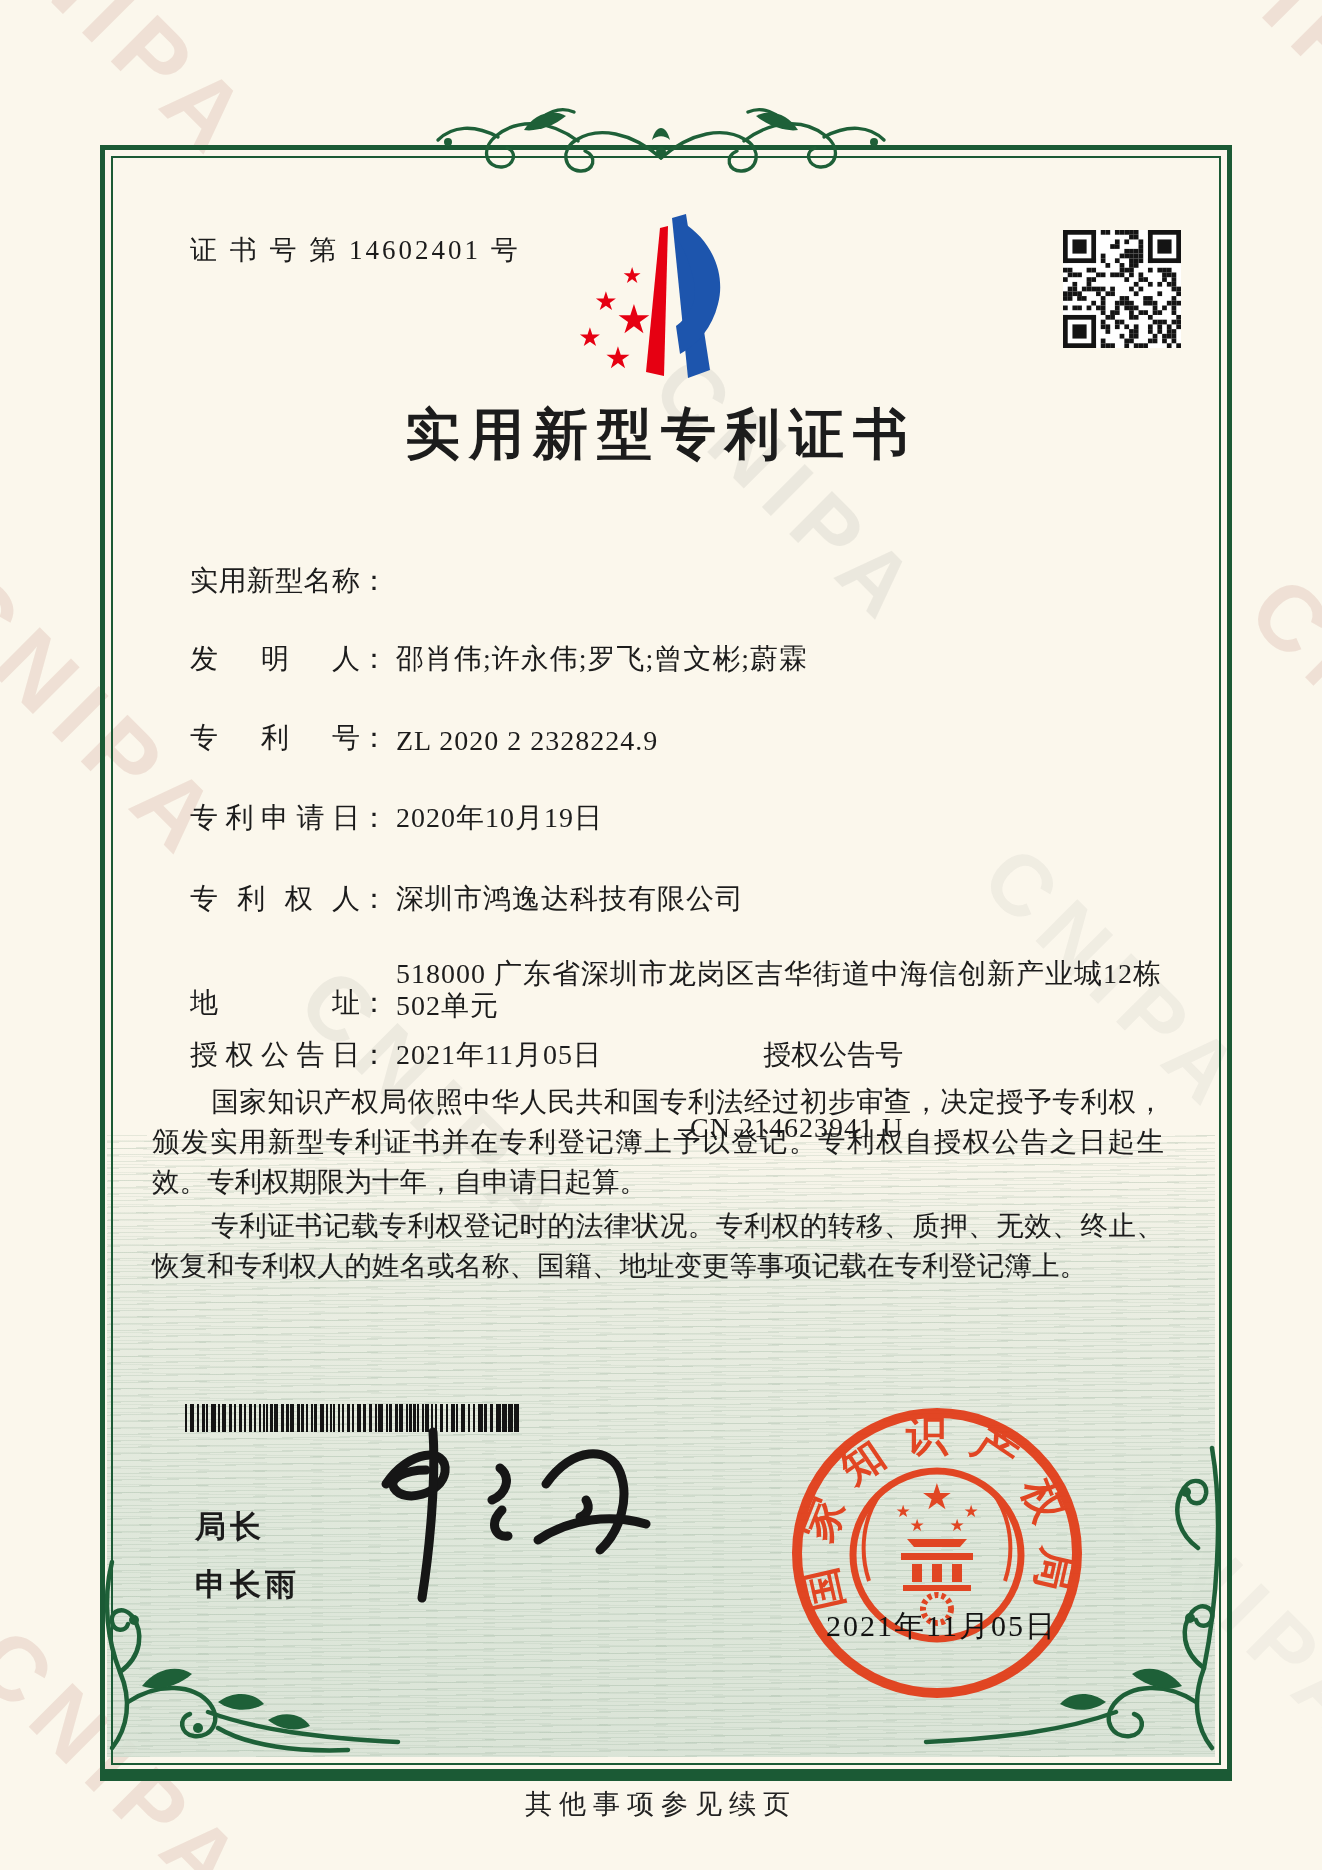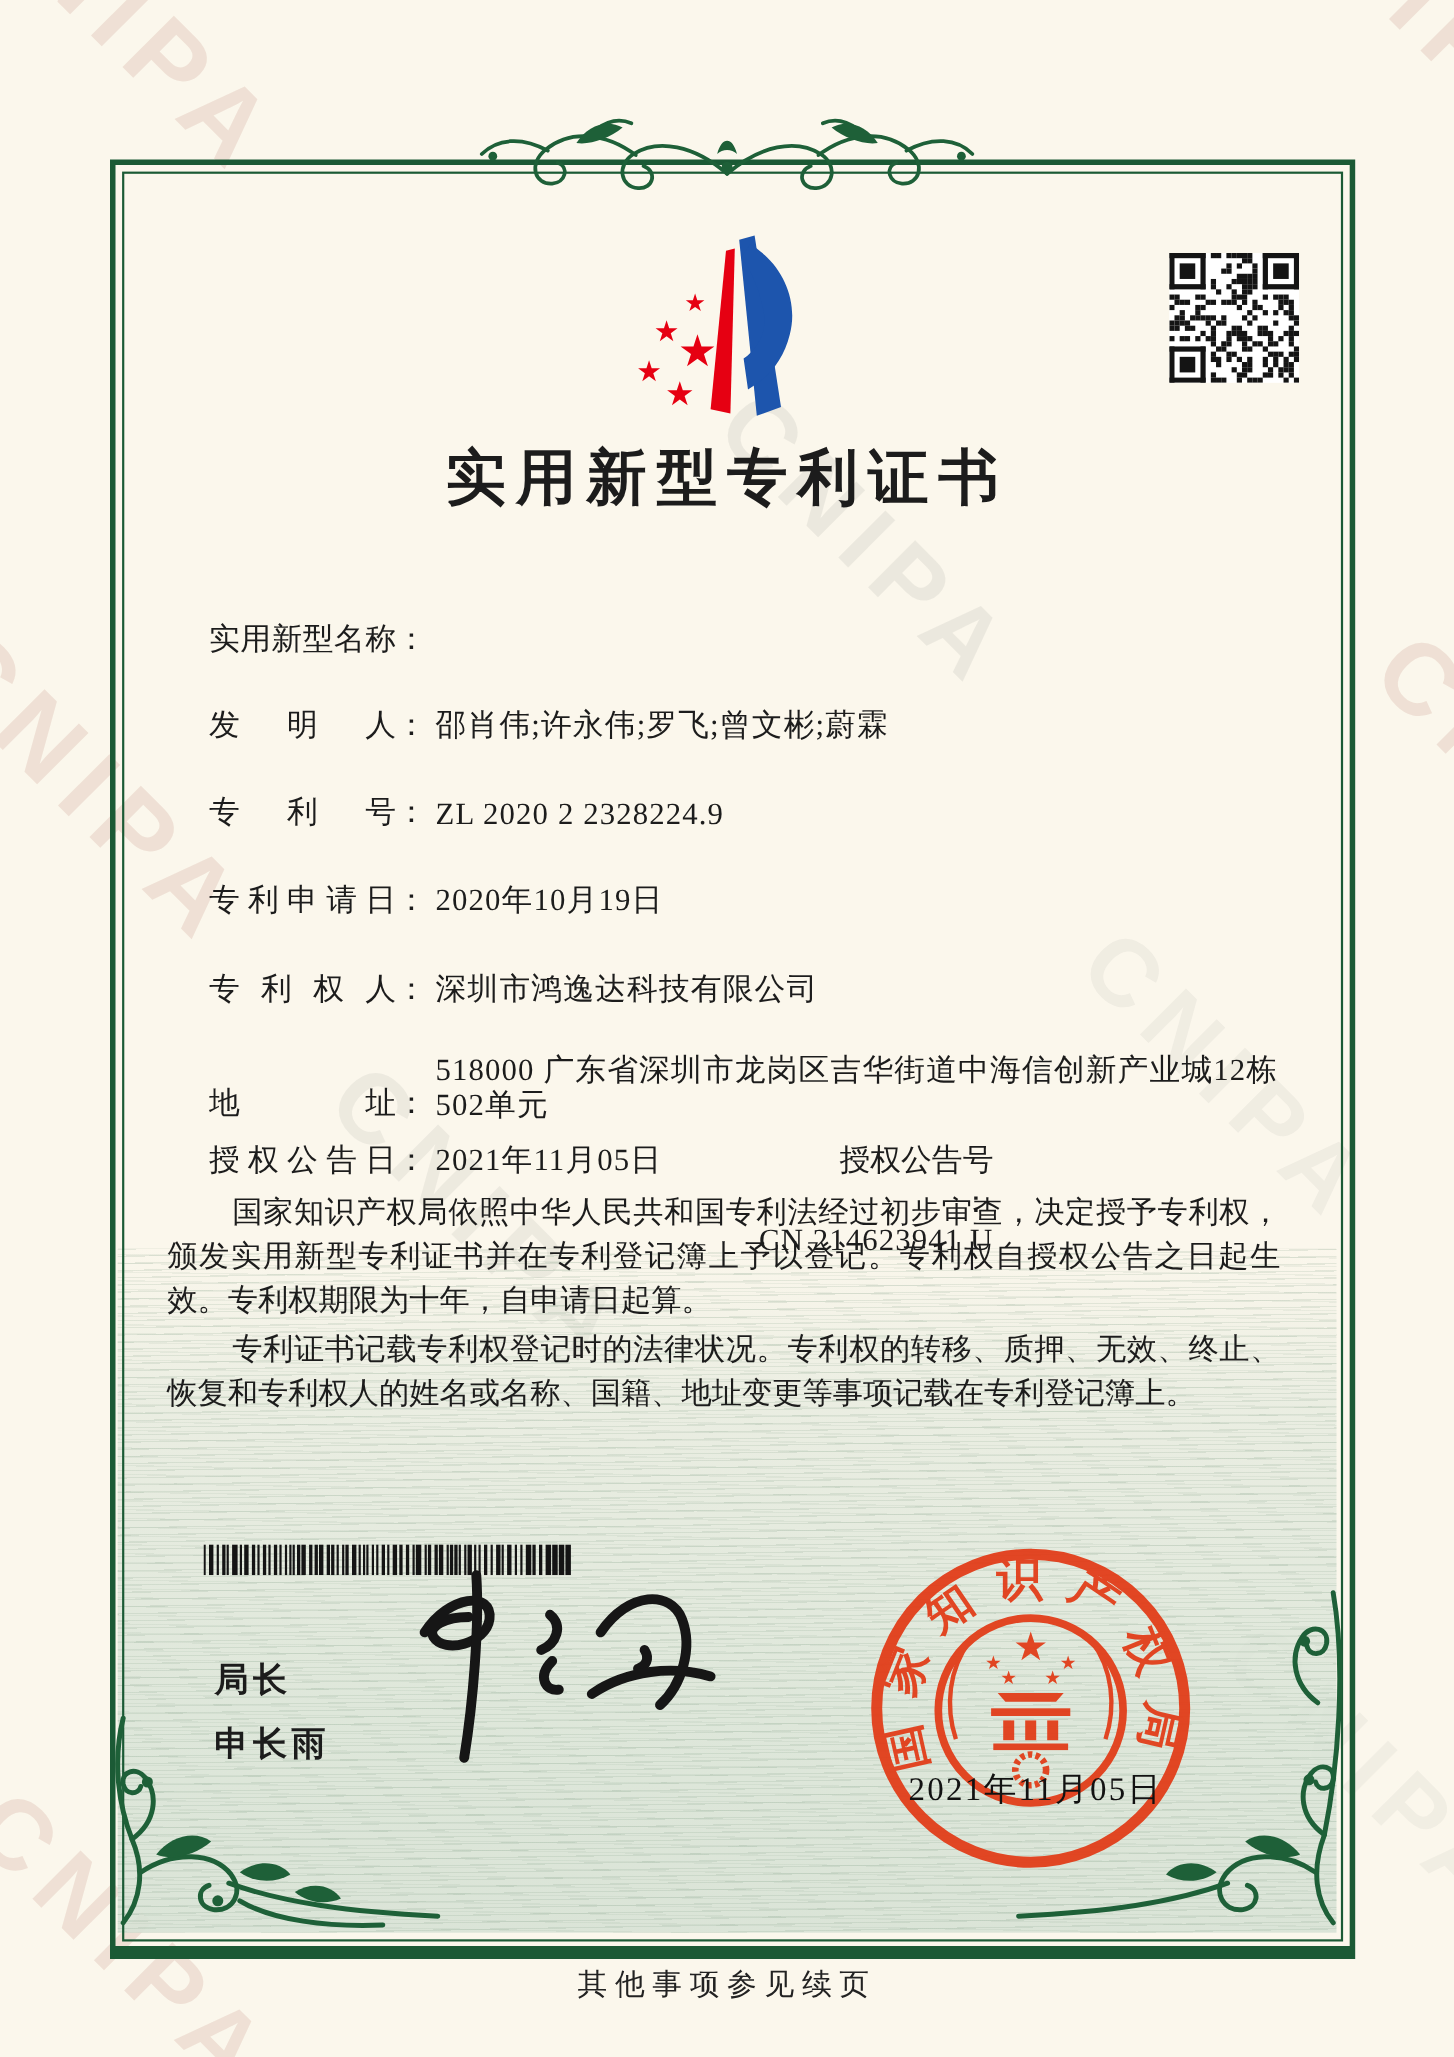--- a/index.html
+++ b/index.html
@@ -125,20 +125,21 @@
       </g>
       <g fill="#1e6038">
         <path d="M44,258 C58,240 80,236 94,246 C80,258 60,264 44,258 Z"></path>
         <path d="M120,274 C136,262 156,264 166,276 C152,284 134,284 120,274 Z"></path>
         <circle cx="36" cy="190" r="5"></circle>
           <circle cx="40" cy="64" r="5"></circle>
       </g>
     </g>
   </svg>
 
+  <div class="abs certno">证 书 号 第 14602401 号</div>
 
   <svg class="abs" style="left:560px;top:188px;z-index:3;" width="165" height="200" viewBox="0 0 165 200">
     <path d="M112,30 L126,26 L150,182 L128,190 Z" fill="#1d55ad"></path>
     <path d="M122,34 C152,52 166,86 158,116 C152,140 138,156 120,166 L116,138
              C130,128 138,112 134,94 C130,74 122,56 114,46 Z" fill="#1d55ad"></path>
     <path d="M100,40 L108,38 L104,188 L86,184 Z" fill="#e60012"></path>
     <g fill="#e60012" font-family="'DejaVu Sans',sans-serif" text-anchor="middle">
       <text x="72" y="95" font-size="22">★</text>
       <text x="46" y="122" font-size="26">★</text>
       <text x="74" y="145" font-size="40">★</text>

